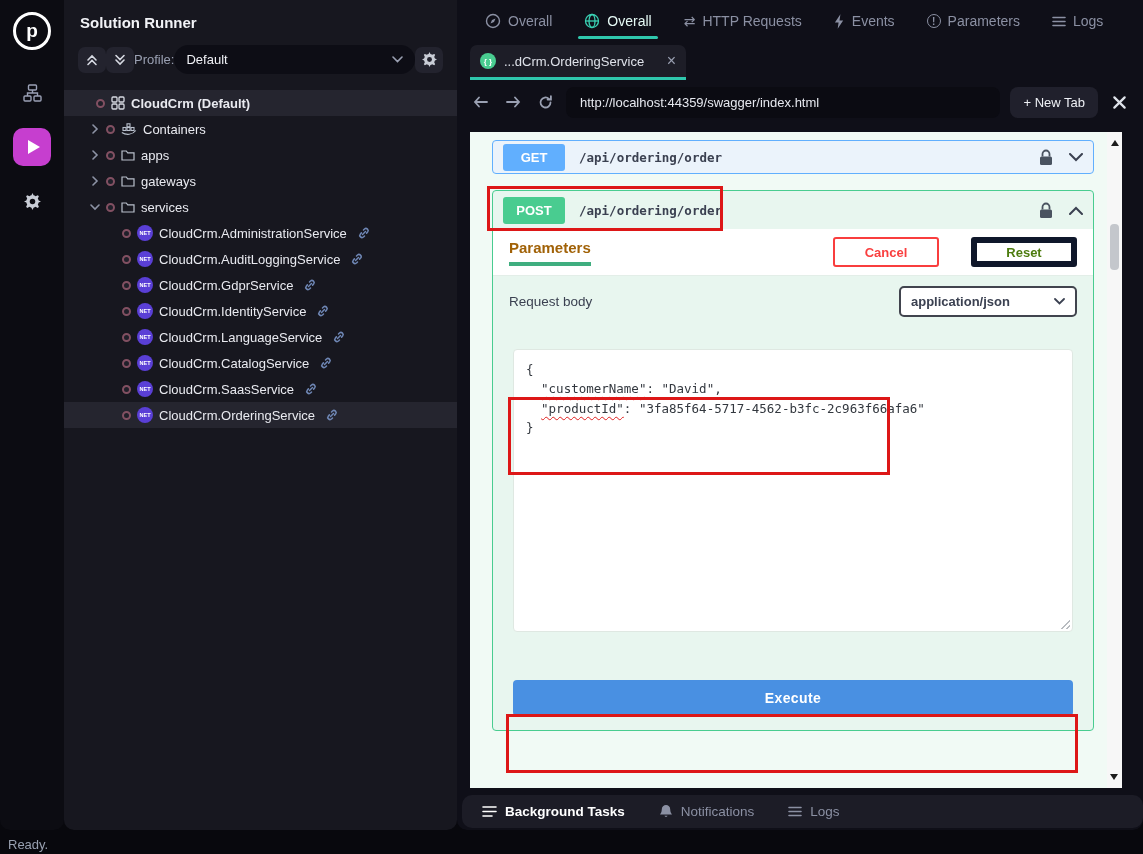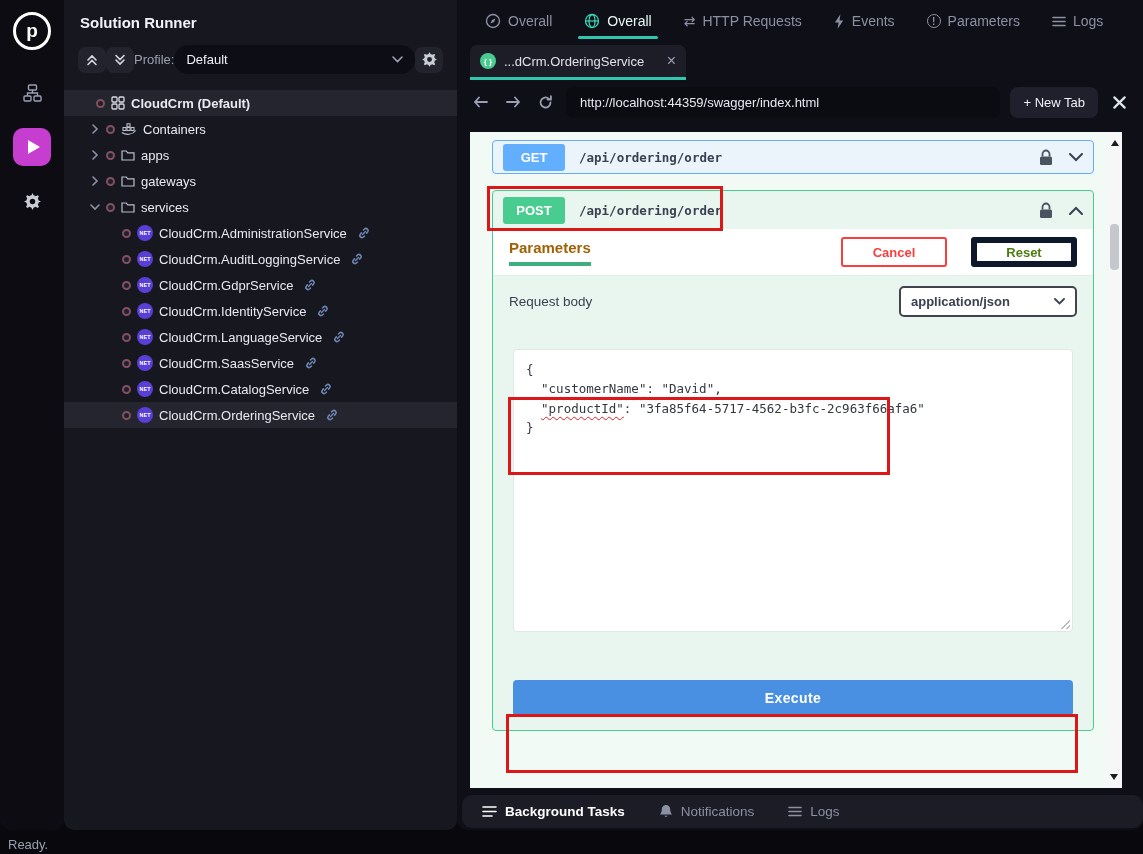--- a/index.html
+++ b/index.html
@@ -89,21 +89,21 @@
   .post-badge { background:#49cc90; }
   .op-path { margin-left:14px; font-family:"DejaVu Sans Mono", monospace;
     font-size:12.5px; font-weight:600; color:#3b4151; flex:1; }
   .op-right { display:flex; align-items:center; gap:16px; }
   .opblock.post { margin-top:16px; border:1px solid #49cc90; background:#e8f6ef; padding-bottom:12px; }
 
   .pheader { background:#fff; display:flex; align-items:center; justify-content:space-between;
     padding:8px 16px; border-bottom:1px solid #e3eee8; }
   .ptitle { font-size:15px; font-weight:700; color:#a16207;
     padding-bottom:6px; border-bottom:4px solid #3fae7f; }
-  .pbtns { display:flex; gap:24px; }
+  .pbtns { display:flex; gap:32px; }
   .btn { width:106px; height:30px; border-radius:3px; background:#fff;
     font-weight:700; font-size:13px; font-family:"Liberation Sans",sans-serif; }
   .btn-cancel { border:2px solid #f93e3e; color:#f93e3e; }
   .btn-reset { border:6px solid #0f172a; color:#4d7c0f; }
 
   .noparams { padding:14px 16px 16px; color:#3b4151; font-size:13.5px; }
   .reqrow { display:flex; align-items:center; justify-content:space-between; padding:10px 16px; }
   .reqlabel { font-size:13.5px; color:#3b4151; }
   .ctype { width:178px; height:31px; background:#fff; border:2px solid #41444e;
     border-radius:5px; display:flex; align-items:center; justify-content:space-between;
@@ -356,34 +356,34 @@
             <path d="M5.5 8.5l3-3"></path>
             <path d="M6.5 4l1-1a2.2 2.2 0 013.1 3.1l-1 1"></path>
             <path d="M7.5 10l-1 1a2.2 2.2 0 01-3.1-3.1l1-1"></path>
           </svg>
       </span>
     </div>
 
     <div class="trow lvl2">
       <span class="dot"></span>
       <span class="netbadge">NET</span>
+      <span class="tlabel">CloudCrm.CatalogService</span>
+      <span class="licon">
+        <svg width="14" height="14" viewBox="0 0 14 14" fill="none" stroke="#6f87b5" stroke-width="1.5" stroke-linecap="round">
+            <path d="M5.5 8.5l3-3"></path>
+            <path d="M6.5 4l1-1a2.2 2.2 0 013.1 3.1l-1 1"></path>
+            <path d="M7.5 10l-1 1a2.2 2.2 0 01-3.1-3.1l1-1"></path>
+          </svg>
+      </span>
+    </div>
+
+    <div class="trow lvl2">
+      <span class="dot"></span>
+      <span class="netbadge">NET</span>
       <span class="tlabel">CloudCrm.SaasService</span>
-      <span class="licon">
-        <svg width="14" height="14" viewBox="0 0 14 14" fill="none" stroke="#6f87b5" stroke-width="1.5" stroke-linecap="round">
-            <path d="M5.5 8.5l3-3"></path>
-            <path d="M6.5 4l1-1a2.2 2.2 0 013.1 3.1l-1 1"></path>
-            <path d="M7.5 10l-1 1a2.2 2.2 0 01-3.1-3.1l1-1"></path>
-          </svg>
-      </span>
-    </div>
-
-    <div class="trow lvl2">
-      <span class="dot"></span>
-      <span class="netbadge">NET</span>
-      <span class="tlabel">CloudCrm.CatalogService</span>
       <span class="licon">
         <svg width="14" height="14" viewBox="0 0 14 14" fill="none" stroke="#6f87b5" stroke-width="1.5" stroke-linecap="round">
             <path d="M5.5 8.5l3-3"></path>
             <path d="M6.5 4l1-1a2.2 2.2 0 013.1 3.1l-1 1"></path>
             <path d="M7.5 10l-1 1a2.2 2.2 0 01-3.1-3.1l1-1"></path>
           </svg>
       </span>
     </div>
 
     <div class="trow sel lvl2">

